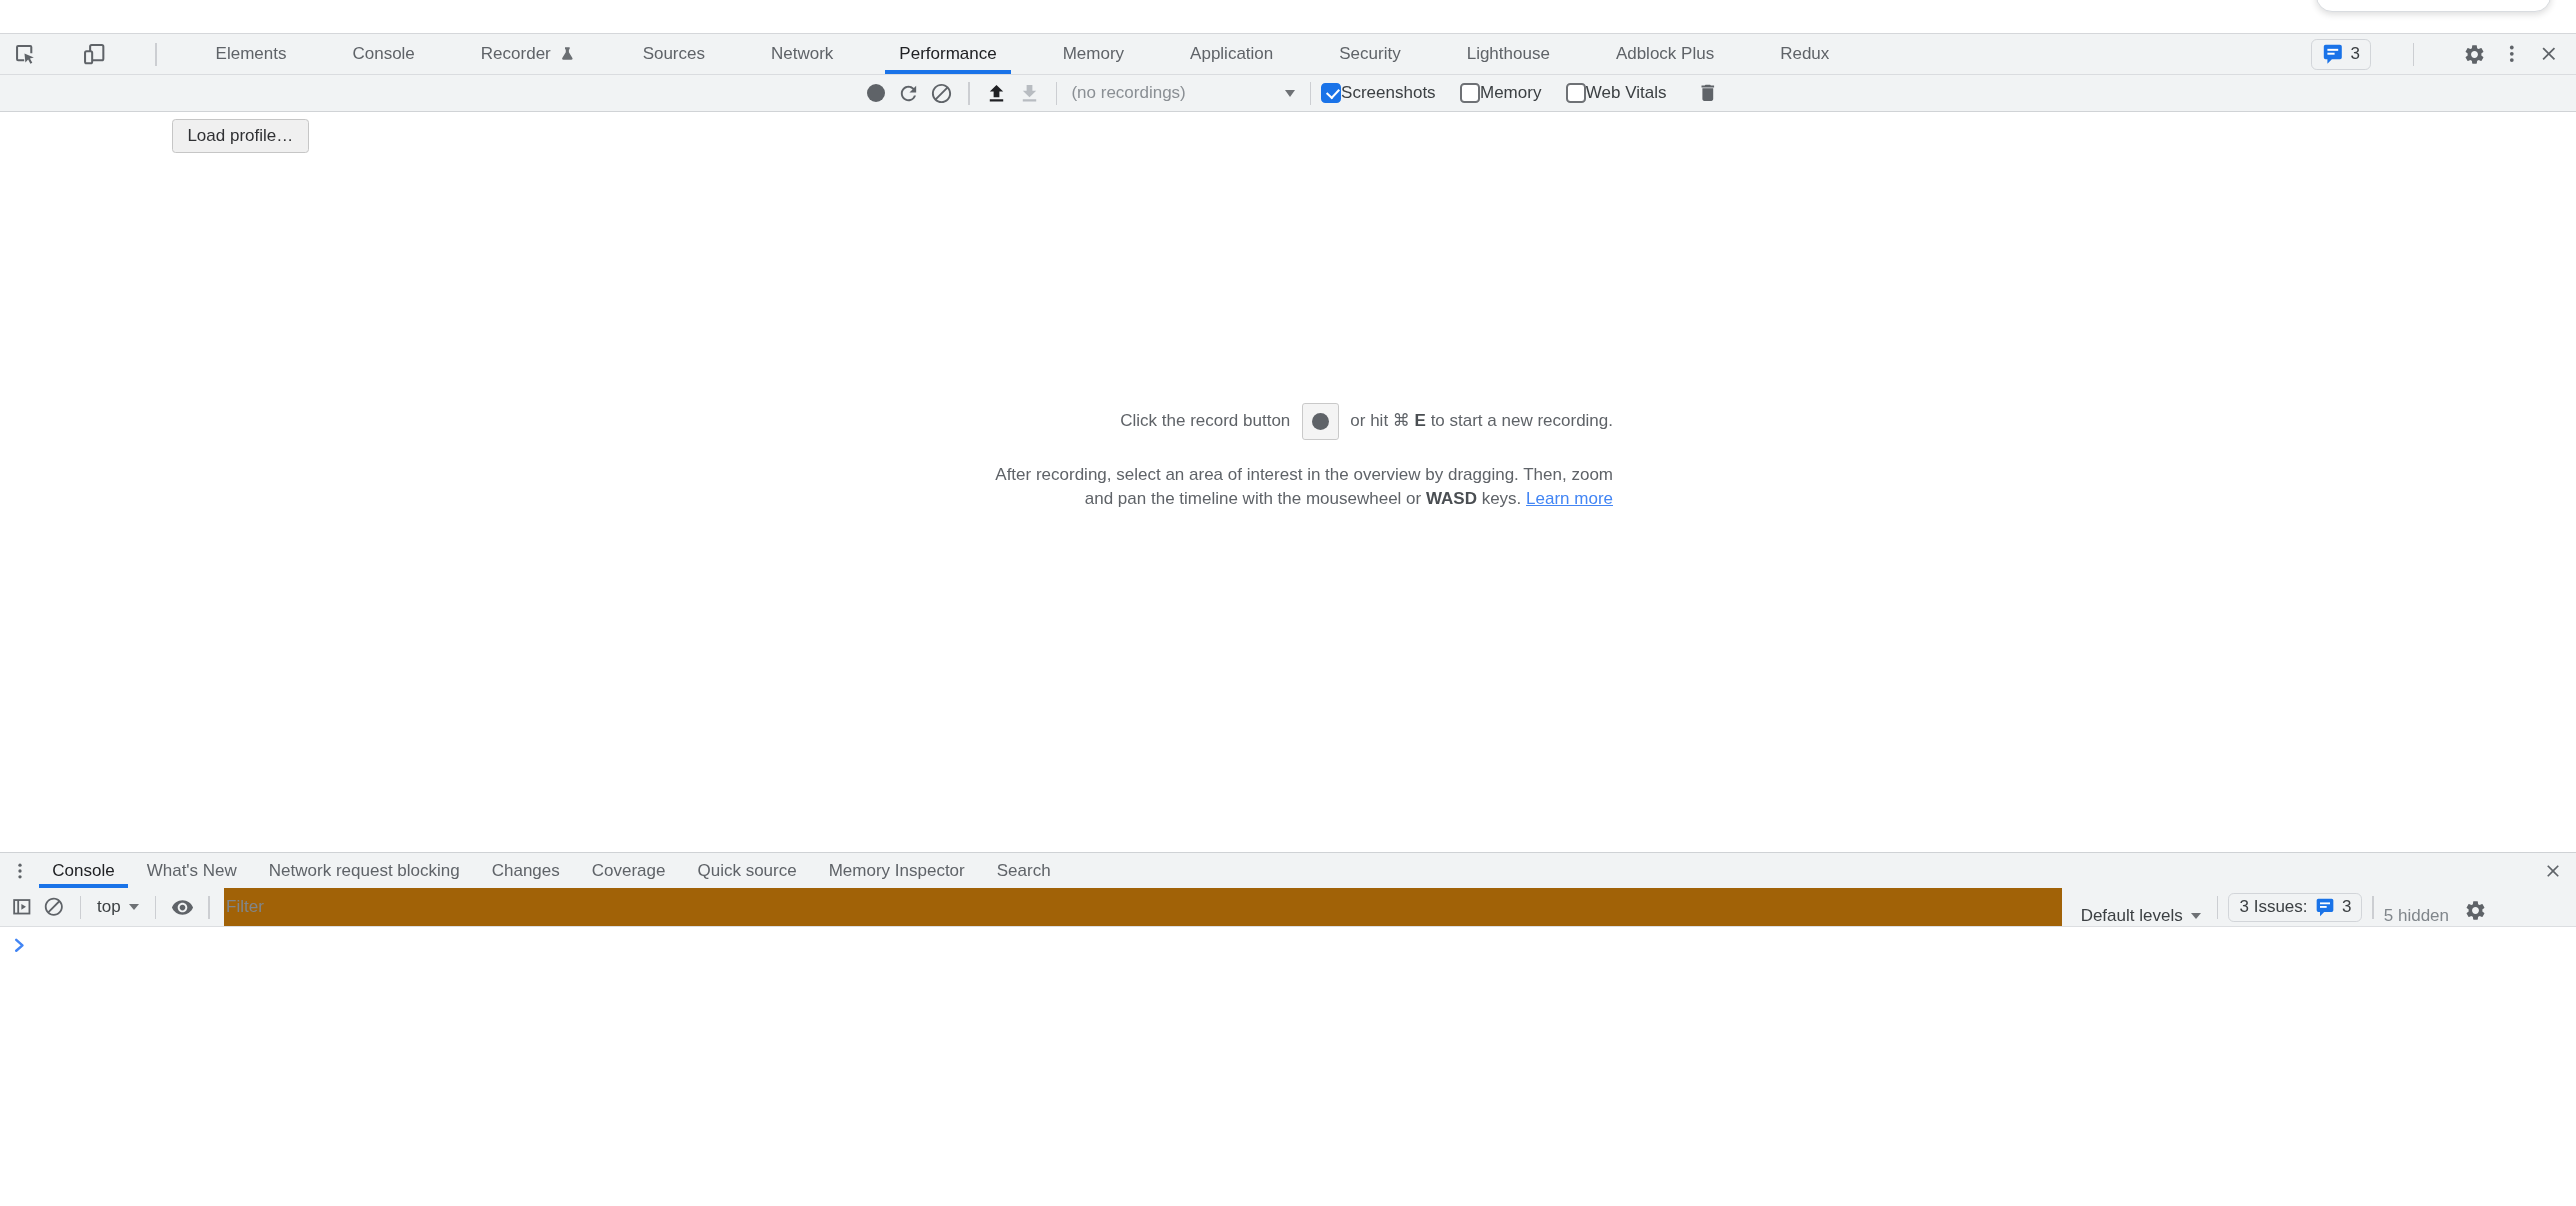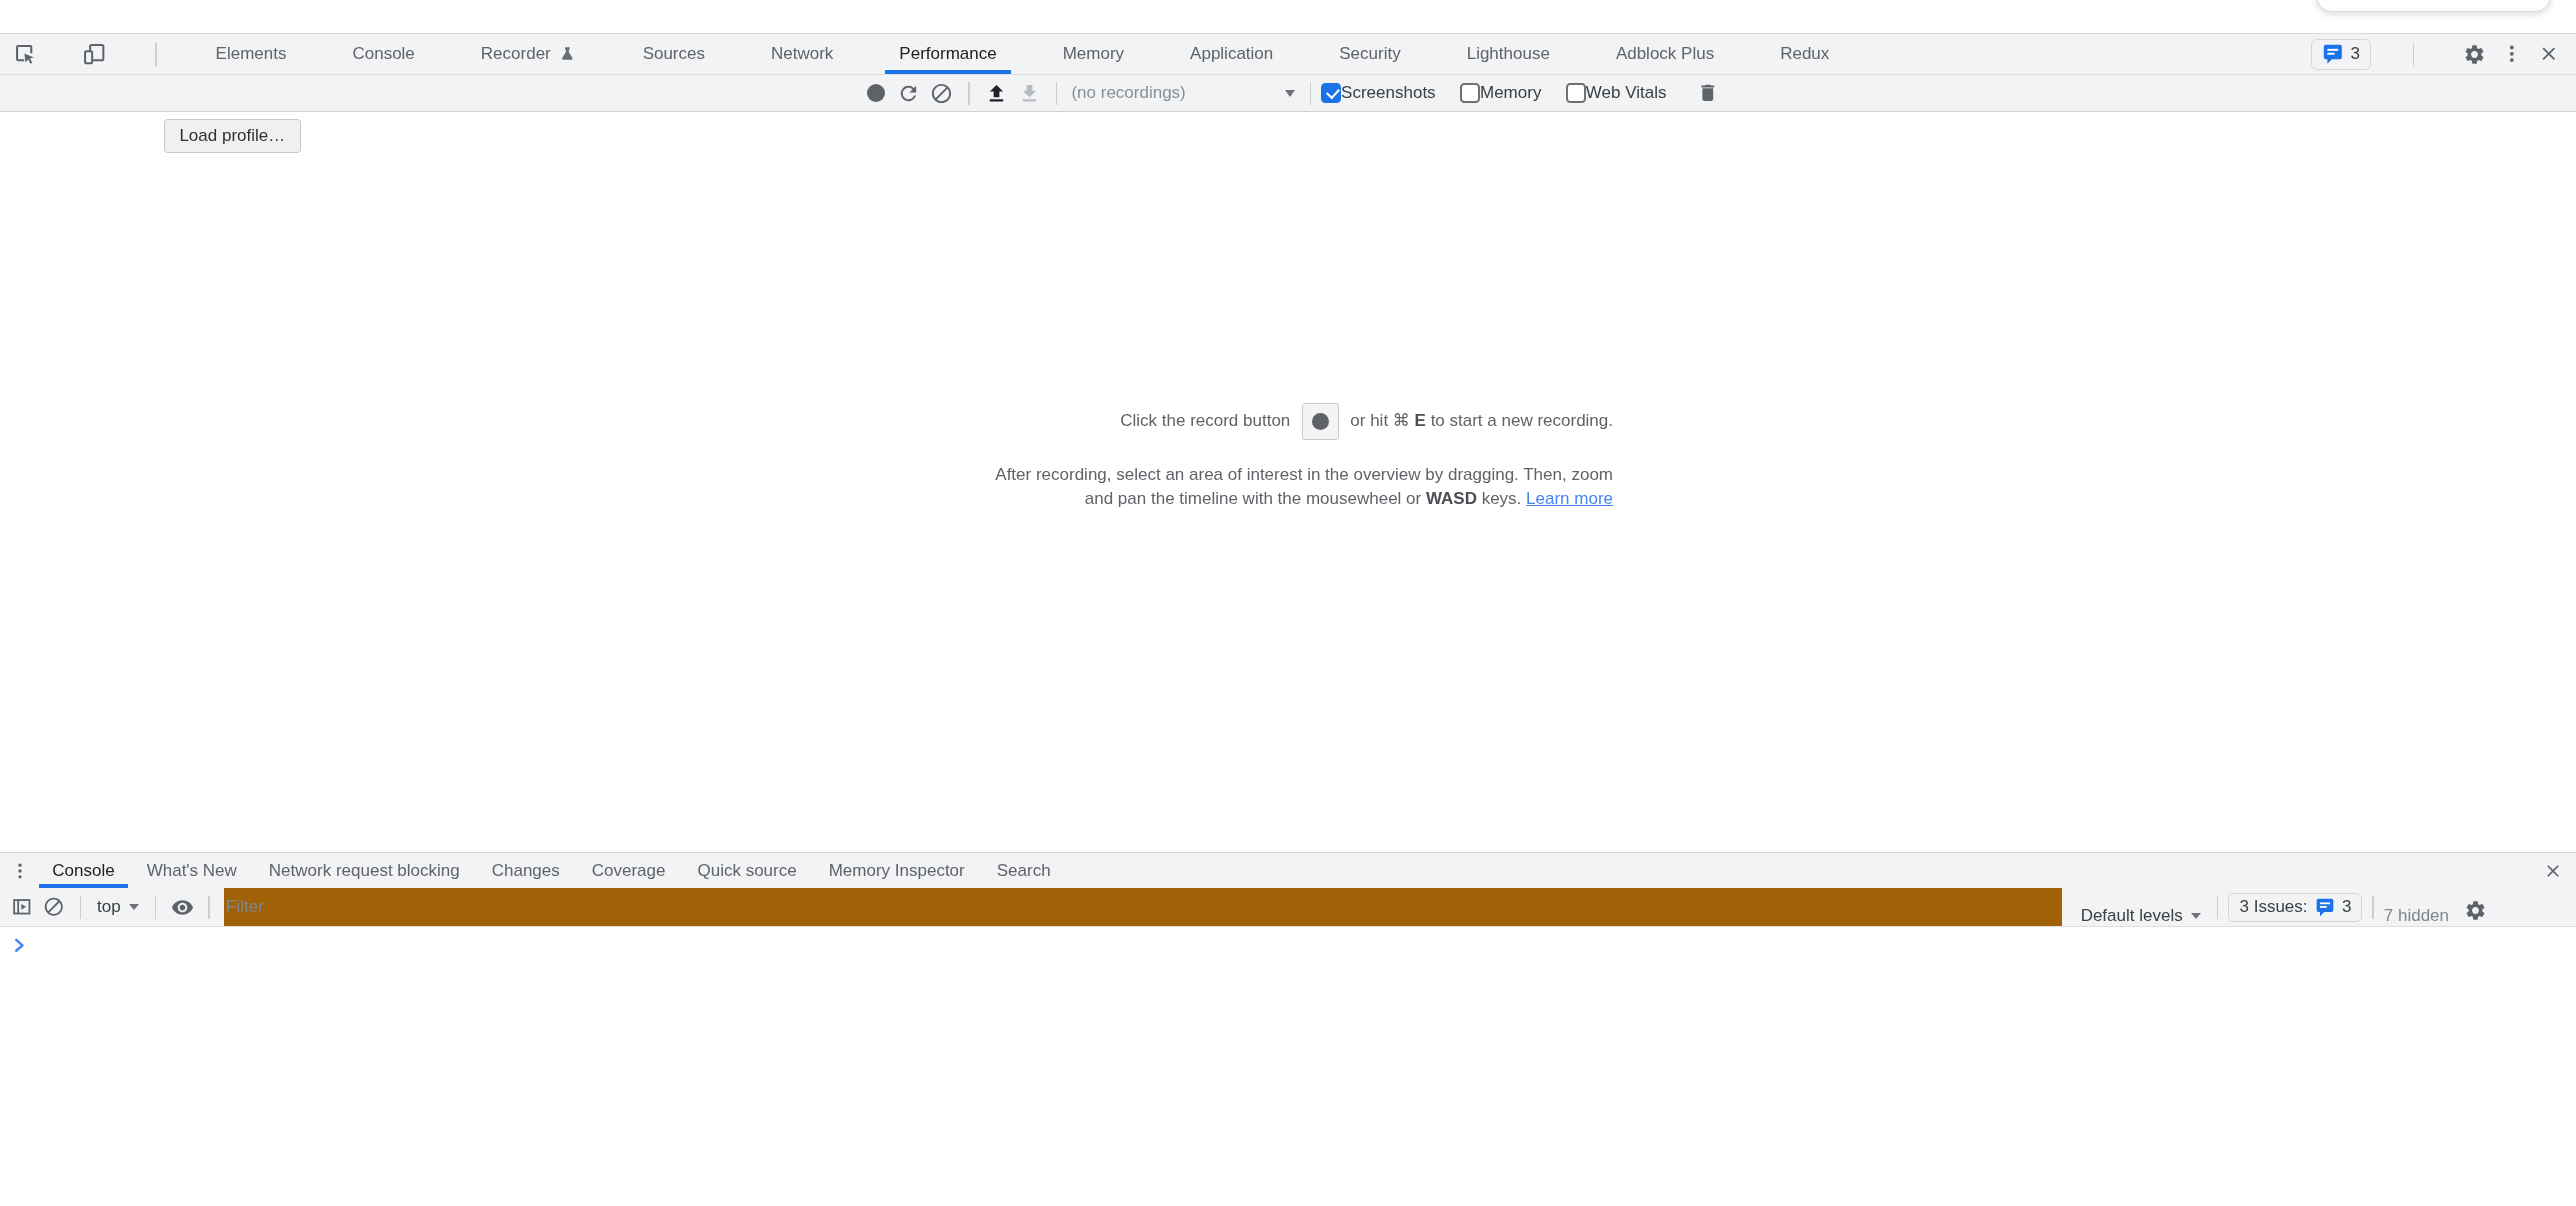--- a/index.html
+++ b/index.html
@@ -52,21 +52,21 @@
   .checkbox-item{display:flex;align-items:center;gap:0;margin-right:24.4px;color:#3c4043;flex:none;}
   .cb{width:20px;height:20px;border:2.2px solid #6e7175;border-radius:4.3px;background:#fff;
     box-sizing:border-box;position:relative;flex:none;}
   .cb.checked{background:#1a73e8;border-color:#1a73e8;}
   .cb.checked::after{
     content:"";position:absolute;left:5.8px;top:1.4px;width:5.8px;height:10px;
     border:solid #fff;border-width:0 2.9px 2.9px 0;transform:rotate(43deg);
   }
   
   .tooltip{
-    position:absolute;left:164px;top:119px;background:#f0f0f0;border:1.4px solid #c6c6c6;
+    position:absolute;left:172px;top:119px;background:#f0f0f0;border:1.4px solid #c6c6c6;
     border-radius:3.6px;padding:5.8px 14.4px;color:#303134;z-index:5;white-space:nowrap;
   }
   
   .content{height:740px;background:#fff;position:relative;}
   .instructions{width:650px;margin:0 auto;padding-top:290px;color:#5f6368;text-align:right;}
   .line{margin-bottom:23px;line-height:37px;white-space:nowrap;}
   .inline-btn{
     display:inline-flex;align-items:center;justify-content:center;vertical-align:middle;
     width:35px;height:35px;background:#f4f4f4;border:1.4px solid #c9c9c9;border-radius:2.9px;
     margin:0 11.5px;
@@ -342,21 +342,21 @@
       <div class="issues-badge">
         <span>3 Issues:</span>
         <svg width="20" height="20" viewBox="0 0 24 24">
           <path fill="#1a73e8" d="M20 2H4a2 2 0 0 0-2 2v12a2 2 0 0 0 2 2h2v5l5-5h9a2 2 0 0 0 2-2V4a2 2 0 0 0-2-2z"></path>
           <rect x="6" y="6.5" width="12" height="2.2" fill="#fff"></rect>
           <rect x="6" y="10.8" width="8" height="2.2" fill="#fff"></rect>
         </svg>
         <span>3</span>
       </div>
       <div class="vsep"></div>
-      <span class="hidden-label">7 hidden</span>
+      <span class="hidden-label">5 hidden</span>
       <div class="tool-btn" style="margin-left:10px;">
         <svg width="23" height="23" viewBox="0 0 24 24">
             <path fill="#5f6368" d="M19.14 12.94c.04-.3.06-.61.06-.94 0-.32-.02-.64-.07-.94l2.03-1.58c.18-.14.23-.41.12-.61l-1.92-3.32c-.12-.22-.37-.29-.59-.22l-2.39.96c-.5-.38-1.03-.7-1.62-.94l-.36-2.54c-.04-.24-.24-.41-.48-.41h-3.84c-.24 0-.43.17-.47.41l-.36 2.54c-.59.24-1.13.57-1.62.94l-2.39-.96c-.22-.08-.47 0-.59.22L2.74 8.87c-.12.21-.08.47.12.61l2.03 1.58c-.05.3-.09.63-.09.94s.02.64.07.94l-2.03 1.58c-.18.14-.23.41-.12.61l1.92 3.32c.12.22.37.29.59.22l2.39-.96c.5.38 1.03.7 1.62.94l.36 2.54c.05.24.24.41.48.41h3.84c.24 0 .44-.17.47-.41l.36-2.54c.59-.24 1.13-.56 1.62-.94l2.39.96c.22.08.47 0 .59-.22l1.92-3.32c.12-.22.07-.47-.12-.61l-2.01-1.58zM12 15.6c-1.98 0-3.6-1.62-3.6-3.6s1.62-3.6 3.6-3.6 3.6 1.62 3.6 3.6-1.62 3.6-3.6 3.6z"></path>
           </svg>
       </div>
     </div>
   </div>
 
   <div class="console-body">
     <div class="prompt-row">

